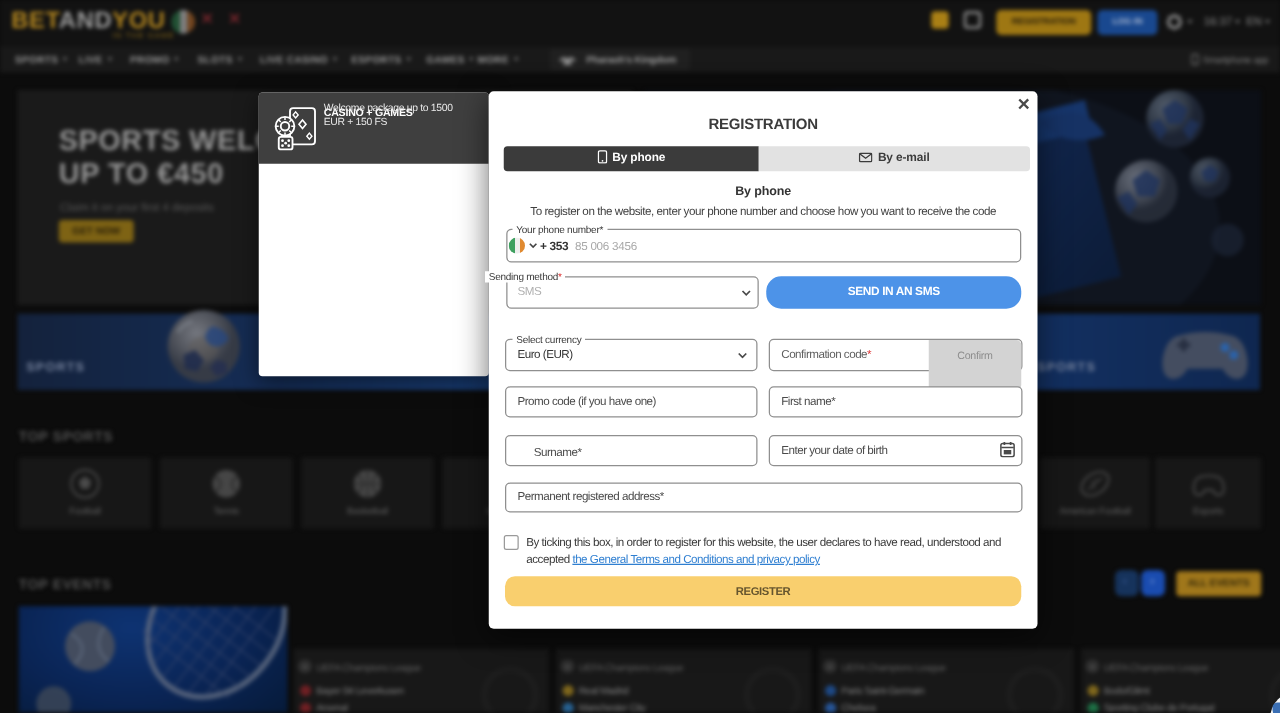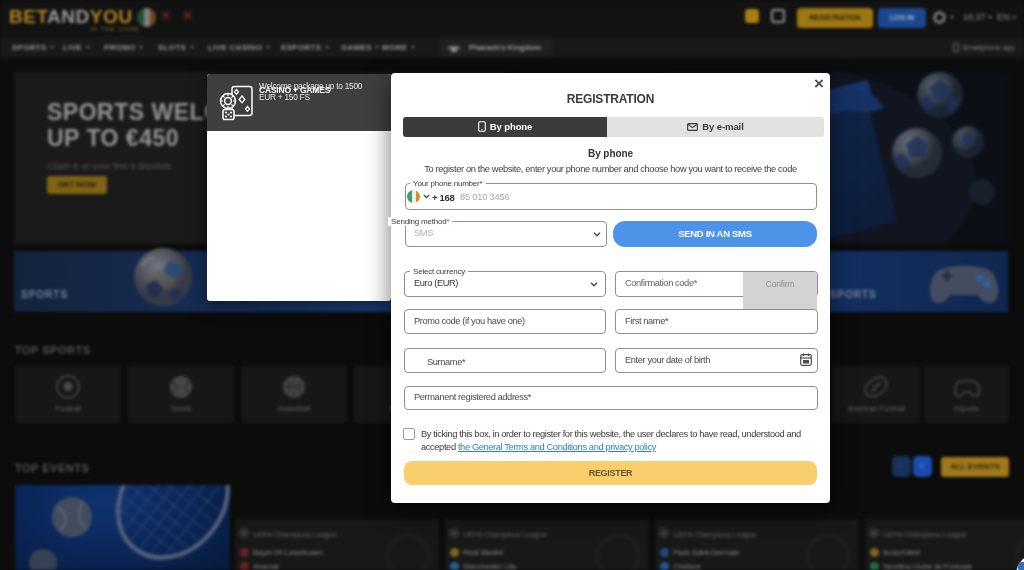--- a/index.html
+++ b/index.html
@@ -383,22 +383,22 @@
 <div class="fld" style="left:405px;top:183px;width:412px;height:27px;"></div>
 <div class="flbl" style="left:410px;top:179px;">Your phone number*</div>
 <div class="phflag">
     <div style="left:0;width:5px;background:#3fa060"></div>
     <div style="left:5px;width:4px;background:#eee"></div>
     <div style="left:9px;width:4px;background:#e08a30"></div>
   </div>
 <svg style="position:absolute;left:423px;top:194px;" width="7" height="5" viewBox="0 0 8 5">
     <path d="M1 0.8 L4 3.8 L7 0.8" fill="none" stroke="#444" stroke-width="1.5"></path>
   </svg>
-<div class="ph353">+ 168</div>
-<div class="phnum">85 010 3456</div>
+<div class="ph353">+ 353</div>
+<div class="phnum">85 006 3456</div>
 
 <div class="fld" style="left:405px;top:221px;width:202px;height:26px;"></div>
 <div class="flbl" style="left:388px;top:217px;">Sending method<span class="red">*</span></div>
 <div class="ptxt" style="left:414px;top:228px;color:#b0b0b0;">SMS</div>
 <svg style="position:absolute;left:593px;top:232px;" width="8" height="5" viewBox="0 0 8 5">
     <path d="M1 0.8 L4 3.8 L7 0.8" fill="none" stroke="#4a4a4a" stroke-width="1.4"></path>
   </svg>
 <div class="sendbtn">SEND IN AN SMS</div>
 
 <div class="fld" style="left:404px;top:271px;width:202px;height:26px;"></div>

